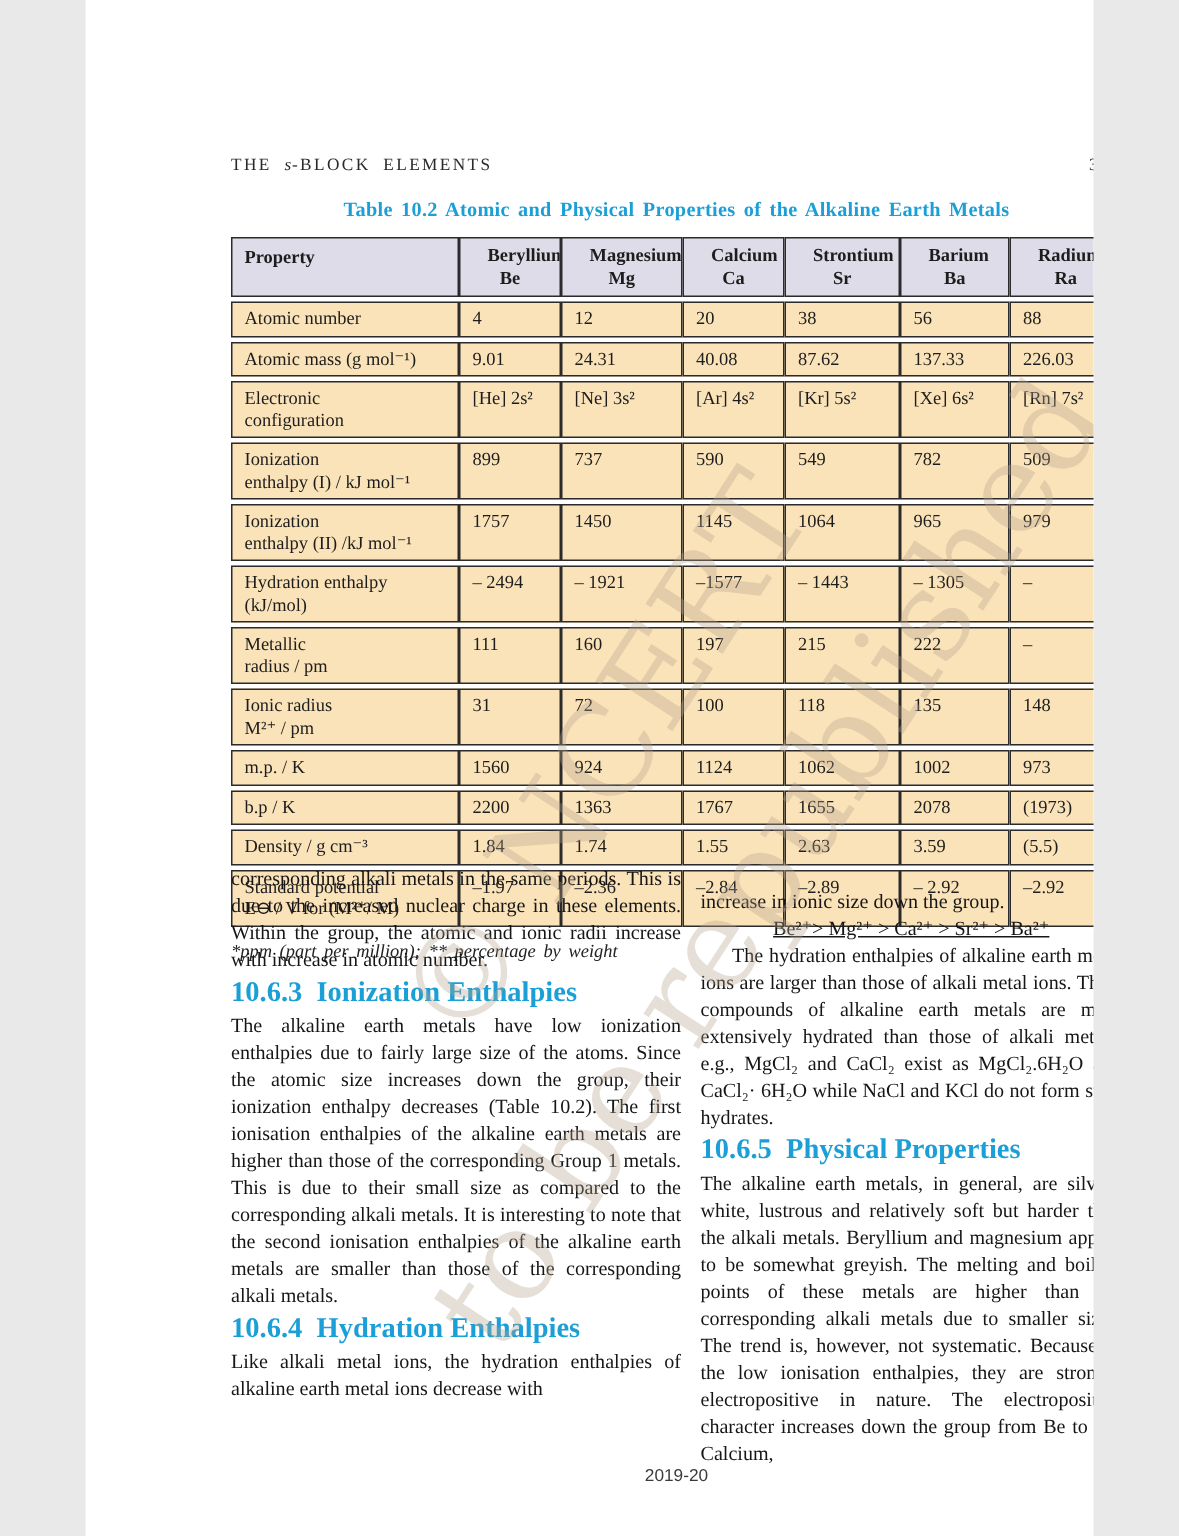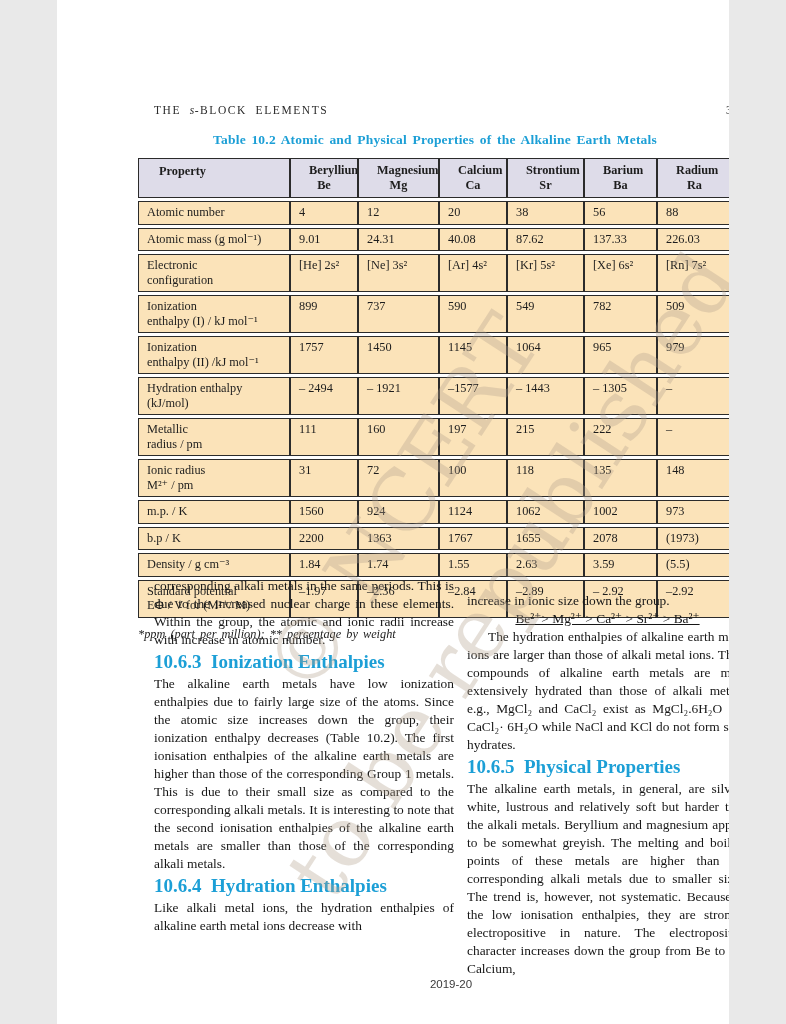--- a/index.html
+++ b/index.html
@@ -10,38 +10,38 @@
     font-family:"Liberation Serif","DejaVu Serif",serif; color:#1d1d1d;
   }
   
   .running-head {
     position:absolute; left:97px; top:104px; width:594px;
     display:flex; justify-content:space-between;
     font-size:11.5px; letter-spacing:1.6px; word-spacing:4px; color:#2a2a2a;
   }
   .running-head .ital { font-style:italic; letter-spacing:0.5px; }
   
-  .table-block { position:absolute; left:81px; top:132px; width:594px; }
+  .table-block { position:absolute; left:97px; top:132px; width:594px; }
   .table-title {
     text-align:center; color:#1c9fd6; font-weight:bold; font-size:13.5px;
     letter-spacing:0.2px; word-spacing:2px; margin-bottom:7px; white-space:pre-wrap;
   }
   table.props {
     width:594px; table-layout:fixed;
     border-collapse:separate; border-spacing:0 3px; background:#ffffff;
   }
   table.props th, table.props td {
     border:1.4px solid #2b2b2b; font-size:12.3px; line-height:1.18;
     vertical-align:top; overflow:hidden;
   }
   table.props th {
     background:#dedce9; font-weight:bold; text-align:center;
     vertical-align:middle; padding:4px 18px 5px;
   }
-  table.props th.prop-h { text-align:left; vertical-align:top; padding:5px 4px 14px 20px;font-family:Liberation Serif, serif; }
+  table.props th.prop-h { text-align:left; vertical-align:top; padding:5px 4px 14px 8px;font-family:Liberation Serif, serif; }
   table.props td { background:#fbe3b9; padding:3px 3px 4px 8px; }
   td.prop { white-space:pre-line; padding-right:2px; }
   td.val  { padding-left:10px; }
   .hdr-sym { display:block; }
   .footnote { margin-top:6px; font-style:italic; font-size:12.3px; color:#222; word-spacing:2px; }
   
   .columns {
     position:absolute; left:97px; top:577px; width:594px;
     display:flex; gap:13px;
   }

